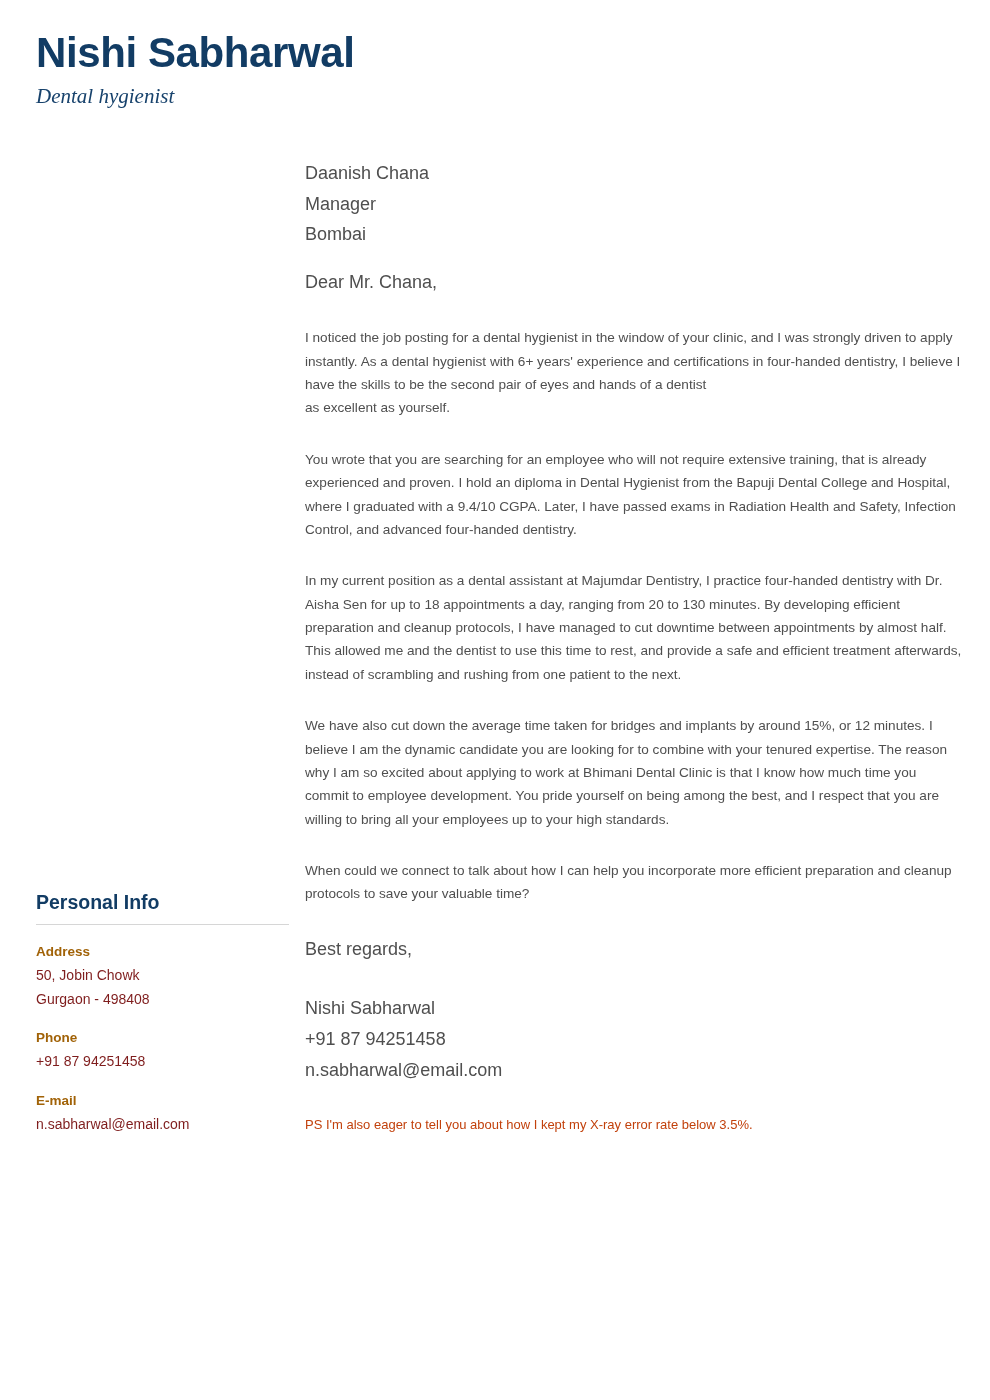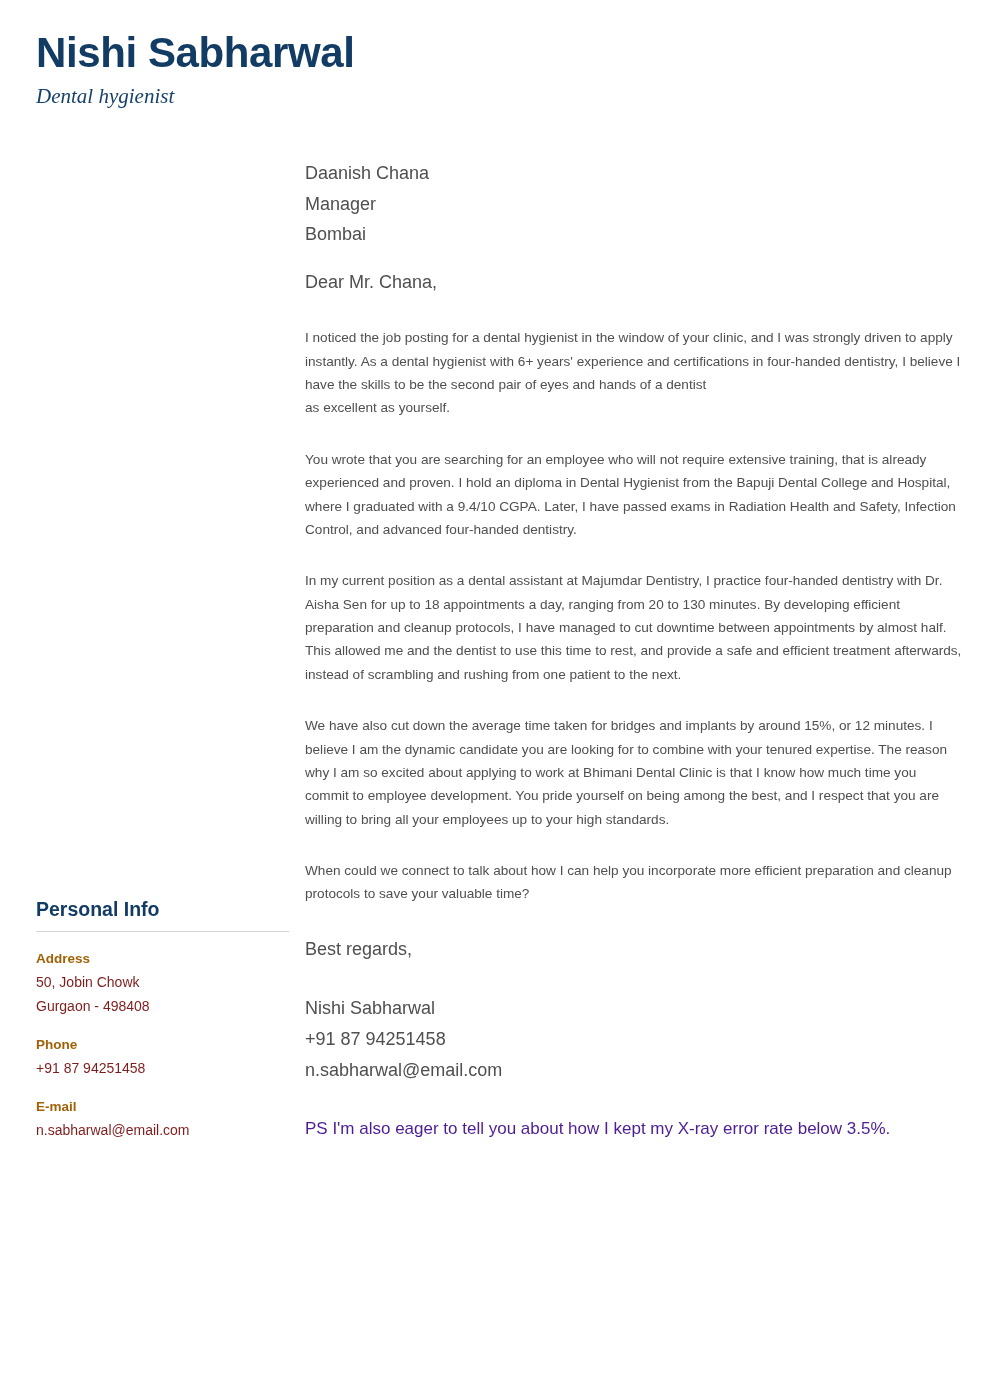--- a/index.html
+++ b/index.html
@@ -135,22 +135,22 @@
 
   .closing {
     margin-bottom: 28px;
   }
 
   .signature-block {
     margin-bottom: 28px;
   }
 
   .ps-line {
-    font-size: 17px;
-    color: #4c1d95;
+    font-size: 13px;
+    color: #c2410c;
     line-height: 1.72;
   }
 </style>
 </head>
 <body>
 
 <div class="page">
 
   <div class="header">
     <h1 class="applicant-name">Nishi Sabharwal</h1>

